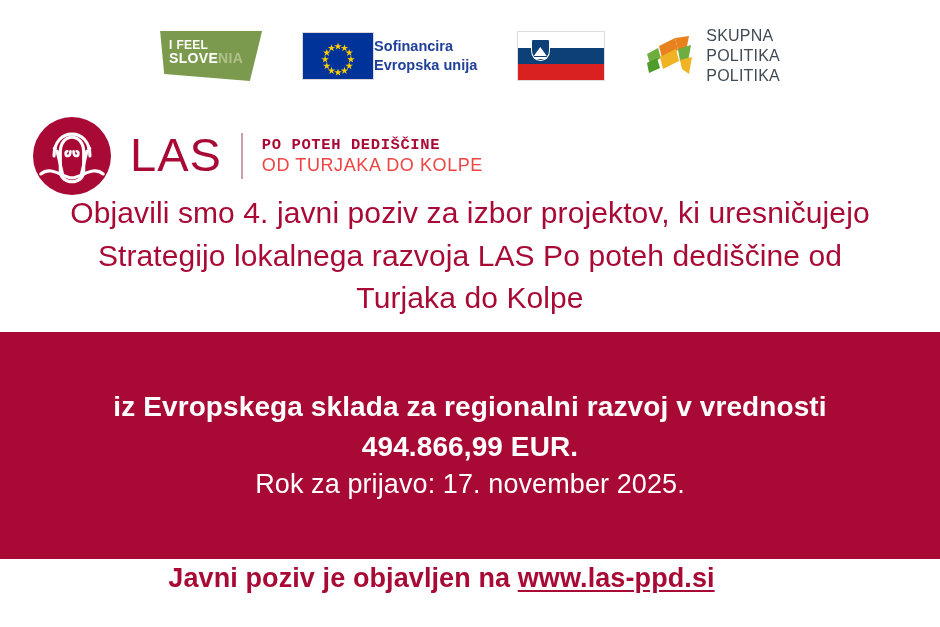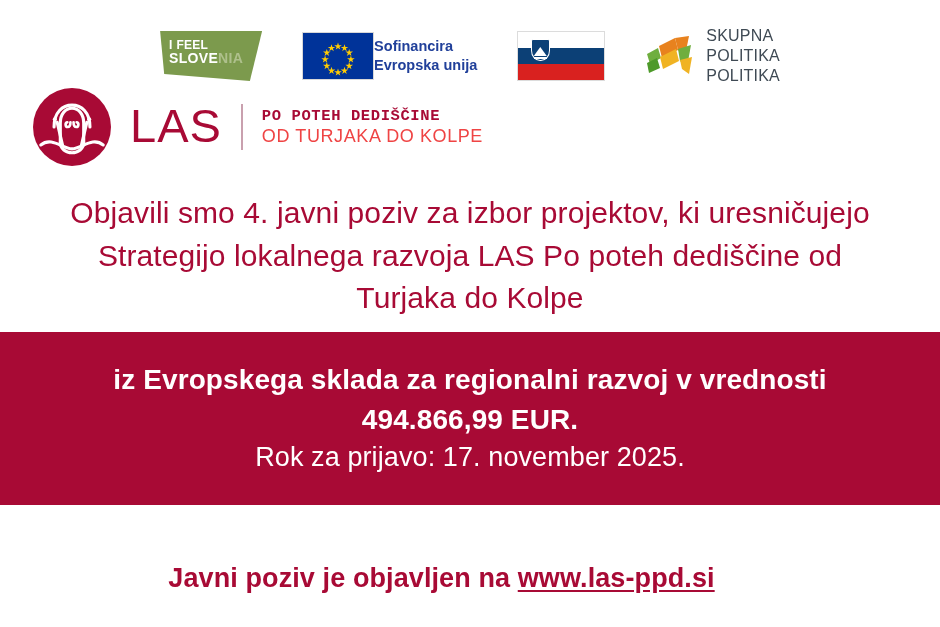--- a/index.html
+++ b/index.html
@@ -159,21 +159,21 @@
     font-weight: 400;
     line-height: 1.24;
     letter-spacing: 0.2px;
     white-space: nowrap;
   }
 
   
   .las-logo {
     position: absolute;
     left: 33px;
-    top: 88px;
+    top: 117px;
     display: flex;
     flex-direction: row;
     align-items: center;
     gap: 19px;
   }
   .las-emblem {
     width: 78px;
     height: 78px;
     flex: 0 0 78px;
   }
@@ -223,21 +223,21 @@
     line-height: 1.42;
     letter-spacing: 0.1px;
   }
 
   
   .banner {
     position: absolute;
     left: 0;
     top: 332px;
     width: 940px;
-    height: 173px;
+    height: 227px;
     background: #A80A35;
     display: flex;
     flex-direction: column;
     align-items: center;
     justify-content: center;
     box-sizing: border-box;
     padding: 0 26px;
   }
   .banner-main {
     color: #ffffff;

